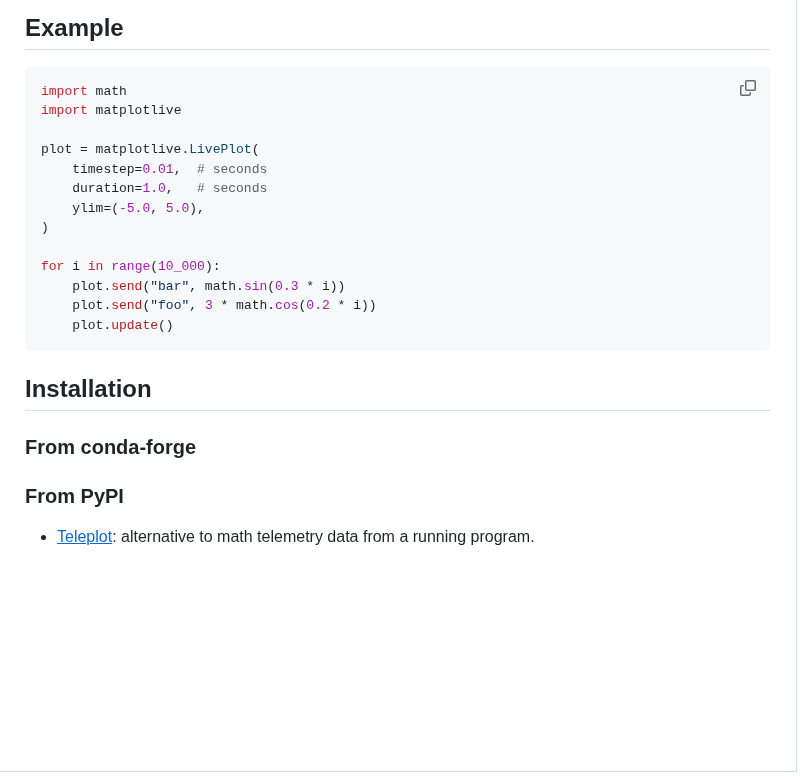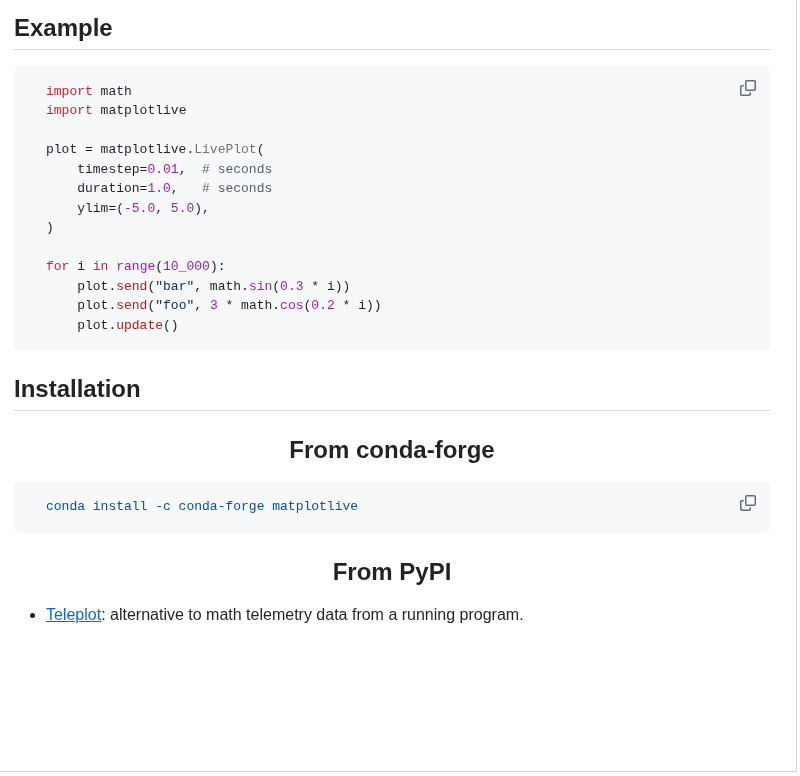--- a/index.html
+++ b/index.html
@@ -12,62 +12,61 @@
   }
   .page {
     width: 797px;
     height: 772px;
     border-right: 1px solid #d0d7de;
     border-bottom: 1px solid #d0d7de;
     background: #ffffff;
     overflow: hidden;
   }
   .content {
-    padding: 14px 26px 0 14px;
+    padding: 14px 26px 0 25px;
   }
   h2.md-h2 {
     font-size: 24px;
     font-weight: 600;
     line-height: 1.2;
     margin: 24px 0 16px 0;
     padding-bottom: 6px;
     border-bottom: 1px solid #d8dee4;
     color: #1f2328;
   }
   h2.md-h2.first { margin-top: 0; }
   h3.md-h3 {
-    font-size: 24px;
+    font-size: 20px;
     font-weight: 600;
     line-height: 1.25;
     margin: 24px 0 16px 0;
     color: #1f2328;
-    text-align: center;
   }
   .code-block {
     position: relative;
     background: #f6f8fa;
     border-radius: 6px;
     padding: 16px;
     margin: 0 0 16px 0;
   }
   .code-block pre {
     margin: 0;
     font-family: "Liberation Mono", "DejaVu Sans Mono", monospace;
     font-size: 13px;
     line-height: 19.5px;
     white-space: pre;
     color: #1f2328;
   }
-  .code-line { min-height: 19.5px; white-space: pre; margin-left: 16px; }
+  .code-line { min-height: 19.5px; white-space: pre; }
   .tok-k { color: #cf222e; }  
   .tok-p { color: #1f2328; }  
   .tok-f { color: #b91c1c; }  
   .tok-n { color: #a21caf; }  
   .tok-s { color: #0a3069; }  
-  .tok-v { color: #737373; }  
+  .tok-v { color: #0c4a6e; }  
   .tok-c { color: #57606a; }  
   .tok-b { color: #0550ae; }  
   .copy-btn {
     position: absolute;
     top: 8px;
     right: 8px;
     width: 28px;
     height: 28px;
     display: flex;
     align-items: center;
@@ -109,31 +108,20 @@
               <path d="M5 1.75C5 .784 5.784 0 6.75 0h7.5C15.216 0 16 .784 16 1.75v7.5A1.75 1.75 0 0 1 14.25 11h-7.5A1.75 1.75 0 0 1 5 9.25Zm1.75-.25a.25.25 0 0 0-.25.25v7.5c0 .138.112.25.25.25h7.5a.25.25 0 0 0 .25-.25v-7.5a.25.25 0 0 0-.25-.25Z"></path>
             </svg>
         </span>
       </button>
     </div>
 
     <h2 class="md-h2">Installation</h2>
 
     <h3 class="md-h3">From conda-forge</h3>
 
-    <div class="code-block">
-      <pre><div class="code-line"><span class="tok-b">conda install -c conda-forge matplotlive</span></div></pre>
-      <button class="copy-btn">
-        <span style="display:flex">
-          <svg width="16" height="16" viewBox="0 0 16 16">
-              <path d="M0 6.75C0 5.784.784 5 1.75 5h1.5a.75.75 0 0 1 0 1.5h-1.5a.25.25 0 0 0-.25.25v7.5c0 .138.112.25.25.25h7.5a.25.25 0 0 0 .25-.25v-1.5a.75.75 0 0 1 1.5 0v1.5A1.75 1.75 0 0 1 9.25 16h-7.5A1.75 1.75 0 0 1 0 14.25Z"></path>
-              <path d="M5 1.75C5 .784 5.784 0 6.75 0h7.5C15.216 0 16 .784 16 1.75v7.5A1.75 1.75 0 0 1 14.25 11h-7.5A1.75 1.75 0 0 1 5 9.25Zm1.75-.25a.25.25 0 0 0-.25.25v7.5c0 .138.112.25.25.25h7.5a.25.25 0 0 0 .25-.25v-7.5a.25.25 0 0 0-.25-.25Z"></path>
-            </svg>
-        </span>
-      </button>
-    </div>
 
     <h3 class="md-h3">From PyPI</h3>
 
 
 
     <ul class="md-list">
       <li><a class="md-link">Teleplot</a><span>: alternative to math telemetry data from a running program.</span></li>
     </ul>
 
   </div>

